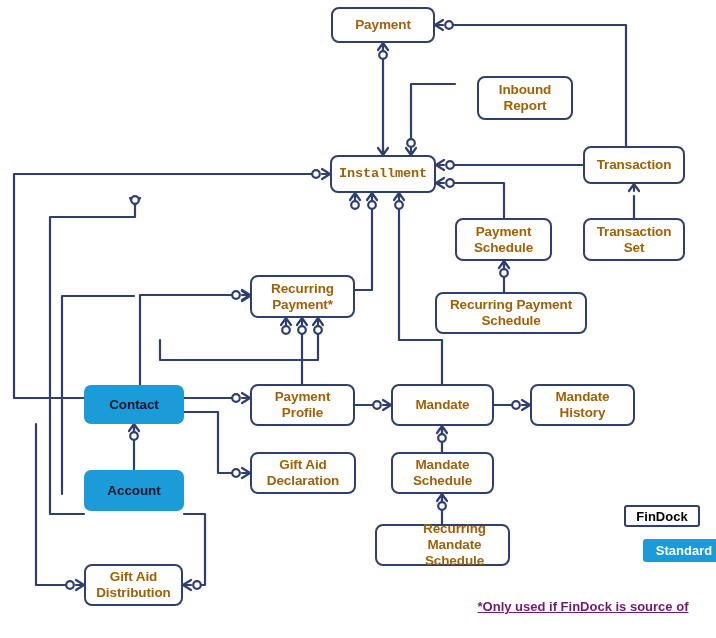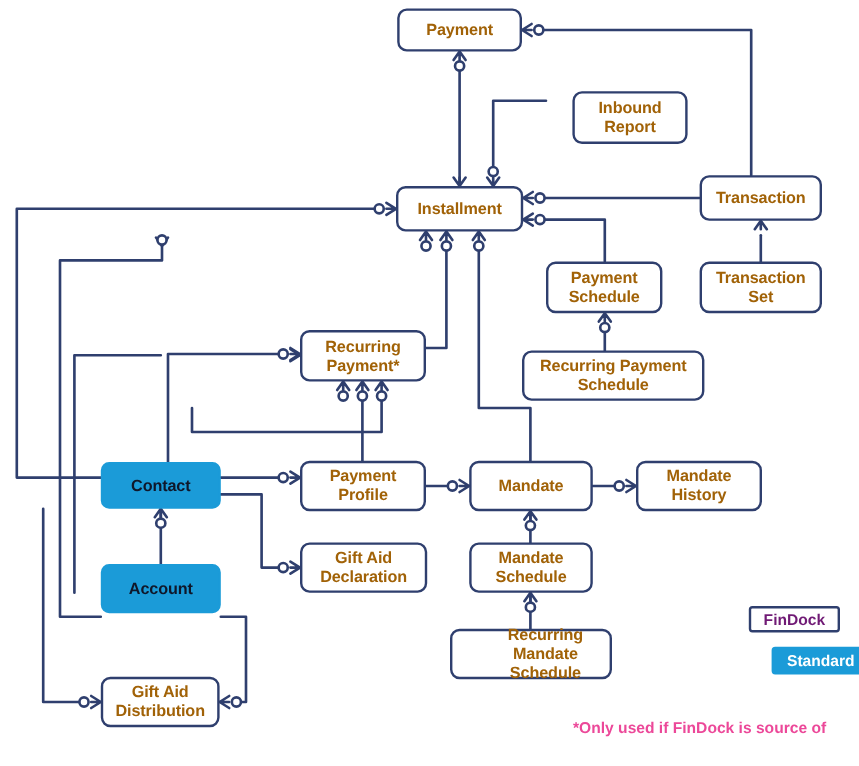--- a/index.html
+++ b/index.html
@@ -50,41 +50,42 @@
     border-color: #1b9bd8;
     color: #0f172a;
     border-radius: 7px;
   }
   .legend-item {
     position: absolute;
     box-sizing: border-box;
     border: 2px solid #2f3f6e;
     border-radius: 3px;
     background: #ffffff;
-    color: #701a75;
+    color: #000000;
     font-size: 13px;
     font-weight: 700;
     display: flex;
     align-items: center;
     justify-content: center;
     z-index: 4;
   }
   .legend-item.standard {
     background: #1b9bd8;
     border-color: #1b9bd8;
     color: #ffffff;
   }
   .footnote {
     position: absolute;
-    color: #ec4899;
+    color: #701a75;
     font-size: 13px;
     font-weight: 700;
     line-height: 1.35;
     text-align: center;
     z-index: 4;
+    text-decoration: underline;
   }
 </style>
 </head>
 <body>
 
 <div id="diagram-root">
 
   <svg id="wires" viewBox="0 0 716 638" xmlns="http://www.w3.org/2000/svg">
     <defs>
       <g id="cf"></g>
@@ -266,21 +267,21 @@
     </g>
   </svg>
 
   <div id="entities-layer">
       <div class="entity" style="left: 331px; top: 7px; width: 104px; height: 36px;">
         <span>Payment</span>
       </div>
       <div class="entity" style="left: 455px; top: 76px; width: 96px; height: 44px; margin-left: 22px;">
         <span>Inbound<br>Report</span>
       </div>
-      <div class="entity" style="left: 330px; top: 155px; width: 106px; height: 38px;">
+      <div class="entity" style="left: 330px; top: 155px; width: 106px; height: 38px; font-family: Liberation Mono, monospace;">
         <span>Installment</span>
       </div>
       <div class="entity" style="left: 583px; top: 146px; width: 102px; height: 38px;">
         <span>Transaction</span>
       </div>
       <div class="entity" style="left: 583px; top: 218px; width: 102px; height: 43px;">
         <span>Transaction<br>Set</span>
       </div>
       <div class="entity" style="left: 455px; top: 218px; width: 97px; height: 43px;">
         <span>Payment<br>Schedule</span>

